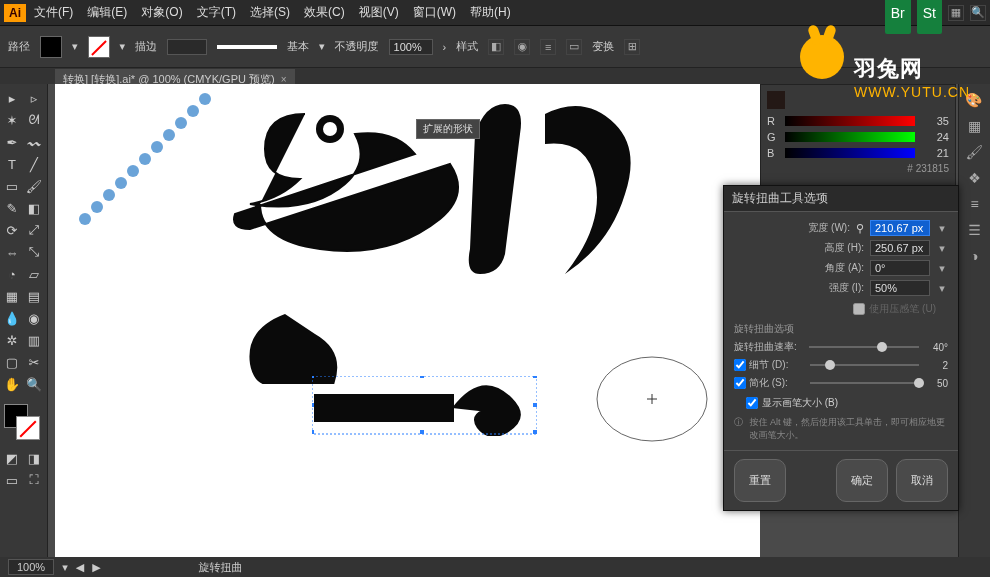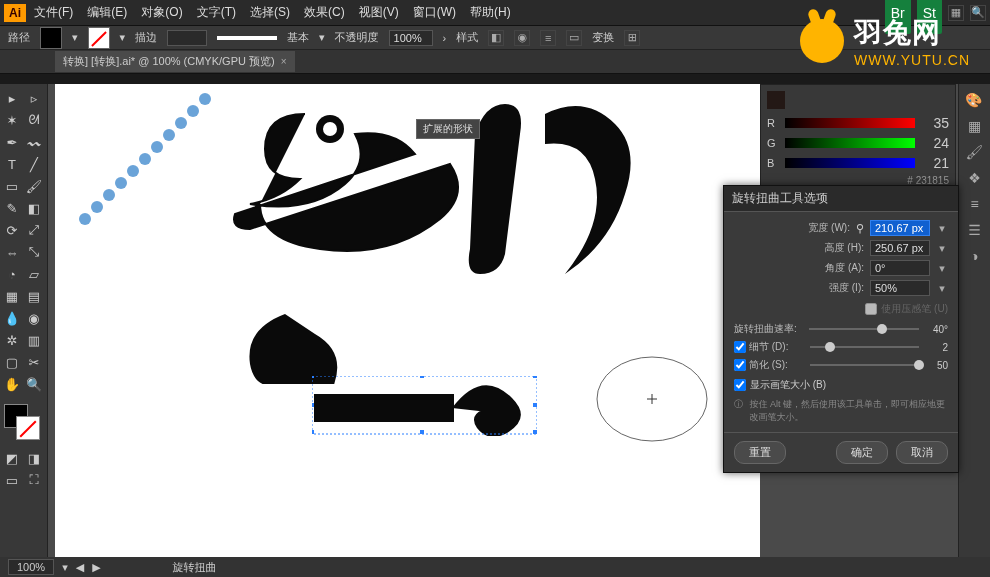--- a/index.html
+++ b/index.html
@@ -4,21 +4,21 @@
 <style>
 * { margin: 0; padding: 0; box-sizing: border-box; font-family: "Microsoft YaHei", sans-serif; }
 body { background: #1a1a1a; width: 990px; height: 577px; overflow: hidden; position: relative; color: #ccc; font-size: 11px; }
 .titlebar { background: #2a2a2a; height: 26px; display: flex; align-items: center; padding: 0 4px; border-bottom: 1px solid #111; }
 .ai-logo { background: #ff9a00; color: #330000; font-weight: bold; padding: 2px 5px; font-size: 12px; margin-right: 8px; }
 .menu { display: flex; gap: 14px; font-size: 12px; color: #ddd; }
 .menu span { cursor: default; }
 .titlebar-right { margin-left: auto; display: flex; gap: 6px; align-items: center; }
 .titlebar-right .badge { background: #15803d; color: #fff; padding: 13px 6px; font-size: 14px; border-radius: 2px; }
 .mini-icon { width: 16px; height: 16px; display: inline-flex; align-items: center; justify-content: center; font-size: 11px; color: #aaa; border: 1px solid #444; }
-.control-bar { background: #383838; height: 24px; display: flex; align-items: center; padding: 0 8px; gap: 10px; border-bottom: 1px solid #222; font-size: 11px; color: #ccc; }
+.control-bar { background: #383838; height: 42px; display: flex; align-items: center; padding: 0 8px; gap: 10px; border-bottom: 1px solid #222; font-size: 11px; color: #ccc; }
 .control-bar .swatch { width: 22px; height: 22px; background: #000; border: 1px solid #666; }
 .control-bar .none-swatch { width: 22px; height: 22px; background: #fff; border: 1px solid #666; position: relative; }
 .control-bar .none-swatch::after { content: ""; position: absolute; left: 0; right: 0; top: 50%; border-top: 2px solid red; transform: rotate(-45deg); }
 .control-bar select, .control-bar input, .dialog input, .dialog select { background: #2a2a2a; color: #ddd; border: 1px solid #555; font-size: 11px; padding: 1px 4px; }
 .stroke-preview { width: 60px; height: 4px; background: #fff; }
 .tab-row { background: #333; height: 24px; display: flex; align-items: center; padding-left: 55px; font-size: 11px; color: #ccc; border-bottom: 1px solid #111; }
 .tab { background: #4a4a4a; padding: 3px 8px; display: flex; gap: 6px; align-items: center; }
 .tab .x { font-size: 10px; color: #aaa; cursor: pointer; }
 .workspace { position: absolute; left: 0; top: 84px; right: 0; bottom: 20px; background: #4a4a4a; }
 .toolbox { position: absolute; left: 0; top: 0; width: 48px; bottom: 0; background: #383838; border-right: 1px solid #222; display: flex; flex-direction: column; padding: 4px 2px; gap: 2px; }
@@ -28,53 +28,53 @@
 .fill-box { position: absolute; left: 2px; top: 2px; width: 24px; height: 24px; background: #000; border: 1px solid #888; }
 .stroke-box { position: absolute; right: 2px; bottom: 2px; width: 24px; height: 24px; background: #fff; border: 1px solid #888; }
 .stroke-box::after { content: ""; position: absolute; left: 0; right: 0; top: 50%; border-top: 2px solid red; transform: rotate(-45deg); }
 .canvas { position: absolute; left: 55px; top: 0; right: 230px; bottom: 0; background: #fff; }
 .right-docks { position: absolute; right: 0; top: 0; width: 32px; bottom: 0; background: #383838; border-left: 1px solid #222; display: flex; flex-direction: column; gap: 6px; padding: 6px 4px; align-items: center; }
 .dock-icon { width: 20px; height: 20px; color: #aaa; font-size: 14px; display: flex; align-items: center; justify-content: center; }
 .color-panel { position: absolute; right: 34px; top: 0; width: 196px; height: 110px; background: #383838; border: 1px solid #222; padding: 6px; }
 .color-row { display: flex; align-items: center; gap: 6px; margin-bottom: 4px; }
 .color-row .lbl { width: 12px; color: #ccc; }
 .color-slider { flex: 1; height: 10px; }
-.color-val { width: 28px; text-align: right; color: #ccc; font-size: 14px; }
+.color-val { width: 28px; text-align: right; color: #ccc; font-size: 11px; }
 .slider-r { background: linear-gradient(to right, #000, #f00); }
 .slider-g { background: linear-gradient(to right, #000, #0f0); }
 .slider-b { background: linear-gradient(to right, #000, #00f); }
 .hex-row { display: flex; justify-content: flex-end; margin-top: 4px; font-size: 10px; color: #999; }
 .dialog { position: absolute; left: 723px; top: 185px; width: 236px; background: #3a3a3a; border: 1px solid #111; box-shadow: 0 0 8px rgba(0,0,0,.6); font-size: 11px; color: #ccc; }
 .dialog-title { background: #2a2a2a; padding: 4px 8px; font-size: 12px; border-bottom: 1px solid #555; }
 .dialog-body { padding: 8px 10px; }
 .section-label { color: #999; font-size: 10px; margin: 6px 0 4px; }
 .form-row { display: flex; align-items: center; justify-content: flex-end; gap: 6px; margin-bottom: 4px; }
 .form-row label { font-size: 10px; color: #bbb; }
 .form-row input { width: 60px; }
 .form-row input.highlighted { background: #1060d0; color: #fff; border-color: #3080f0; }
 .form-row .dd { width: 12px; text-align: center; color: #aaa; }
 .slider-row { display: flex; align-items: center; gap: 3px; margin-bottom: 4px; }
 .slider-row label { width: 72px; font-size: 10px; color: #bbb; }
 .slider-row .track { flex: 1; height: 2px; background: #666; position: relative; }
 .slider-row .thumb { position: absolute; top: -4px; width: 10px; height: 10px; background: #ccc; border-radius: 50%; transform: translateX(-50%); }
 .slider-row .num { width: 26px; text-align: right; font-size: 10px; }
-.chk-row { display: flex; align-items: center; gap: 4px; margin: 6px 0; font-size: 10px; }
+.chk-row { display: flex; align-items: center; gap: 4px; margin: 6px 12px; font-size: 10px; }
 .chk-row input { width: 12px; height: 12px; }
 .info-row { display: flex; gap: 6px; font-size: 9px; color: #888; margin-top: 4px; }
 .info-row .i { width: 12px; }
 .dialog-buttons { display: flex; justify-content: space-between; padding: 8px 10px; border-top: 1px solid #555; }
-.dialog-buttons button { background: #4a4a4a; border: 1px solid #666; color: #ddd; padding: 3px 14px; border-radius: 10px; font-size: 11px; }
+.dialog-buttons button { background: #4a4a4a; border: 1px solid #666; color: #ddd; padding: 13px 14px; border-radius: 10px; font-size: 11px; }
 .statusbar { position: absolute; left: 0; right: 0; bottom: 0; height: 20px; background: #333; display: flex; align-items: center; padding: 0 8px; font-size: 11px; color: #ccc; gap: 8px; }
 .statusbar .label-box { background: #2a2a2a; padding: 1px 8px; border: 1px solid #555; }
 .watermark { position: absolute; right: 20px; top: 14px; display: flex; align-items: center; gap: 10px; pointer-events: none; }
 .watermark .bunny { width: 44px; height: 44px; background: #ffb400; border-radius: 50%; position: relative; }
 .watermark .bunny::before { content: ""; position: absolute; left: 10px; top: -10px; width: 10px; height: 20px; background: #ffb400; border-radius: 6px; transform: rotate(-20deg); }
 .watermark .bunny::after { content: ""; position: absolute; right: 10px; top: -10px; width: 10px; height: 20px; background: #ffb400; border-radius: 6px; transform: rotate(20deg); }
 .watermark .txt { display: flex; flex-direction: column; }
-.watermark .cn { color: #fff; font-size: 28px; font-weight: bold; letter-spacing: 1px; }
+.watermark .cn { color: #fff; font-size: 22px; font-weight: bold; letter-spacing: 1px; margin-top: 40px; }
 .watermark .url { color: #ffb400; font-size: 14px; letter-spacing: 1px; }
 .artwork { position: absolute; }
 .tooltip { position: absolute; background: #444; color: #ddd; font-size: 10px; padding: 2px 6px; border: 1px solid #666; }
 </style>
 </head>
 <body>
 
 <div class="titlebar">
   <span class="ai-logo">Ai</span>
   <div class="menu">
@@ -310,20 +310,21 @@
     <div class="form-row">
       <label>强度 (I):</label>
       <input value="50%" style="">
       <span class="dd">▾</span>
     </div>
     <div class="chk-row" style="justify-content:flex-end">
       <input type="checkbox" disabled="" style="">
       <span style="color:#666">使用压感笔 (U)</span>
     </div>
 
+    <div class="section-label">旋转扭曲选项</div>
     <div class="slider-row">
       <label>旋转扭曲速率:</label>
       <div class="track">
           <div class="thumb" style="left:66%"></div>
         </div>
       <span class="num">40°</span>
     </div>
     <div class="slider-row">
       <input type="checkbox" checked="" style="width: 12px; height: 12px;">
       <label style="width:58px">细节 (D):</label>
@@ -357,21 +358,21 @@
       <button>取消</button>
     </div>
   </div>
 </div>
 
 <div class="statusbar">
   <span class="label-box">100%</span>
   <span>▾</span>
   <span>◀</span>
   <span>▶</span>
-  <span style="margin-left:64px">旋转扭曲</span>
+  <span style="margin-left:90px">旋转扭曲</span>
 </div>
 
 <div class="watermark">
   <div class="bunny"></div>
   <div class="txt">
     <span class="cn">羽兔网</span>
     <span class="url">WWW.YUTU.CN</span>
   </div>
 </div>
 

